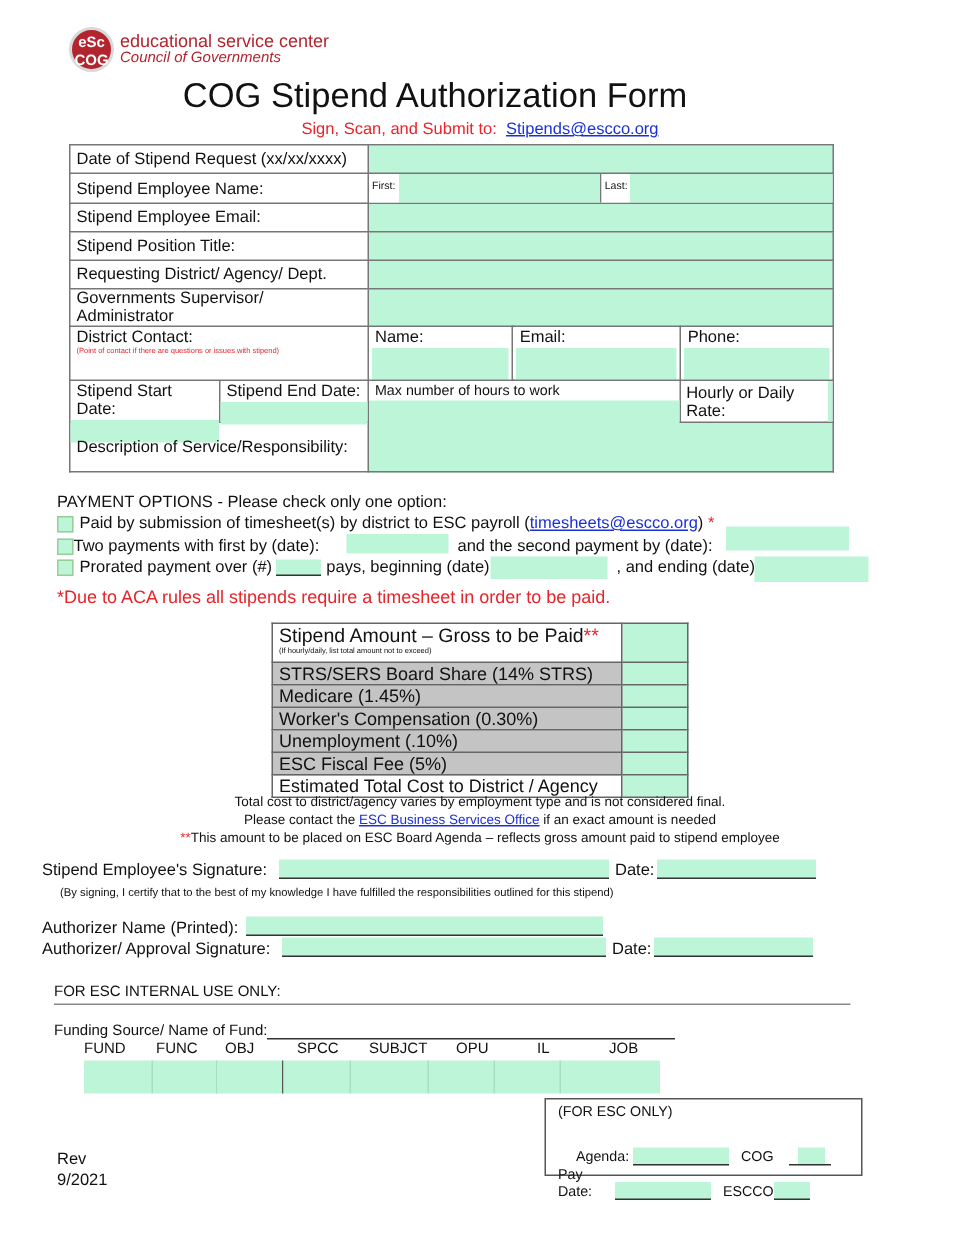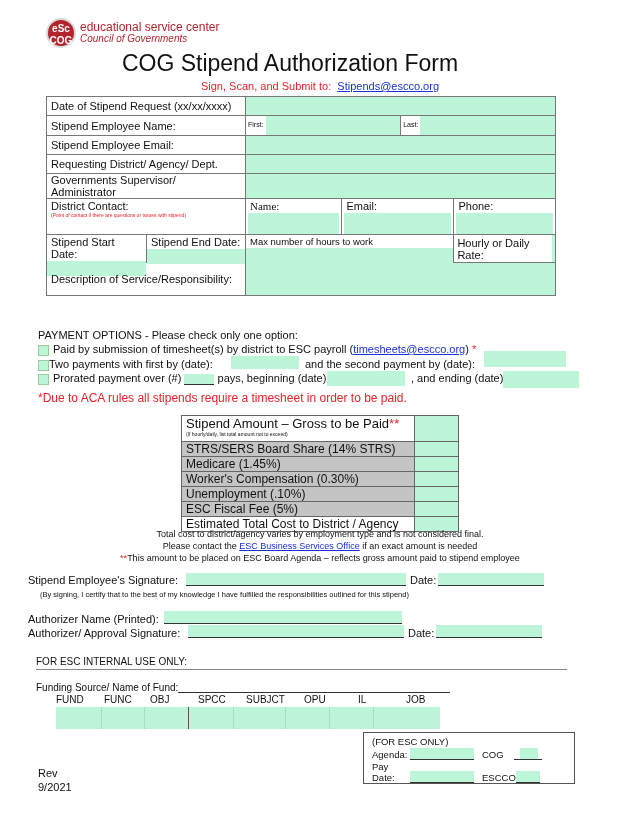--- a/index.html
+++ b/index.html
@@ -53,33 +53,37 @@
         <span style="font-size:7px;padding:5px 2px 0;background:#fff;">Last:</span>
         <span class="fill" style="flex:1;"></span>
       </div>
     </td>
       </tr>
   <tr>
         <td>Stipend Employee Email:</td>
         <td colspan="4" class="fill"></td>
       </tr>
   <tr>
+        <td>Stipend Position Title:</td>
+        <td colspan="4" class="fill"></td>
+      </tr>
+  <tr>
         <td>Requesting District/ Agency/ Dept.</td>
         <td colspan="4" class="fill"></td>
       </tr>
   <tr>
         <td style="height:14px">Governments Supervisor/ Administrator</td>
         <td colspan="4" class="fill"></td>
       </tr>
   <tr>
     <td style="height:36px;vertical-align:top;padding-top:1px;">
           <div>District Contact:</div>
           <div class="red" style="font-size:5px;">(Point of contact if there are questions or issues with stipend)</div>
         </td>
-    <td colspan="2" style="padding:0;vertical-align:top;width:94px;font-family:Liberation Serif, serif;">
+    <td colspan="2" style="padding:0;vertical-align:top;width:94px;">
           <div style="padding:1px 4px;">Name:</div>
           <div class="fill" style="height:21px;margin:0 2px;"></div>
         </td>
     <td style="padding:0;vertical-align:top;width:112px;">
           <div style="padding:1px 4px;">Email:</div>
           <div class="fill" style="height:21px;margin:0 2px;"></div>
         </td>
     <td style="padding:0;vertical-align:top;">
           <div style="padding:1px 4px;">Phone:</div>
           <div class="fill" style="height:21px;margin:0 2px;"></div>
@@ -216,21 +220,21 @@
     <div class="fill" style="width:45px;border-right:1px solid #a8dfc3;"></div>
     <div class="fill" style="width:52px;border-right:1px solid #a8dfc3;"></div>
     <div class="fill" style="width:44px;border-right:1px solid #a8dfc3;"></div>
     <div class="fill" style="width:44px;border-right:1px solid #a8dfc3;"></div>
     <div class="fill" style="width:66px;"></div>
   </div>
 </div>
 
 <div class="abs escbox">
   <div>(FOR ESC ONLY)</div>
-  <div style="display:flex;align-items:flex-end;margin-top:1px;">
+  <div style="display:flex;align-items:flex-end;margin-top:18px;justify-content:center;">
     <span style="width:38px;">Agenda:</span>
     <span class="fill sigline" style="width:64px;height:12px;"></span>
     <span style="margin-left:8px;width:32px;">COG</span>
     <span class="sigline" style="width:6px;height:12px;"></span>
       <span class="fill sigline" style="width:18px;height:12px;"></span>
       <span class="sigline" style="width:4px;height:12px;"></span>
   </div>
   <div style="display:flex;align-items:flex-end;margin-top:1px;">
     <span style="width:38px;">Pay Date:</span>
     <span class="fill sigline" style="width:64px;height:12px;"></span>

